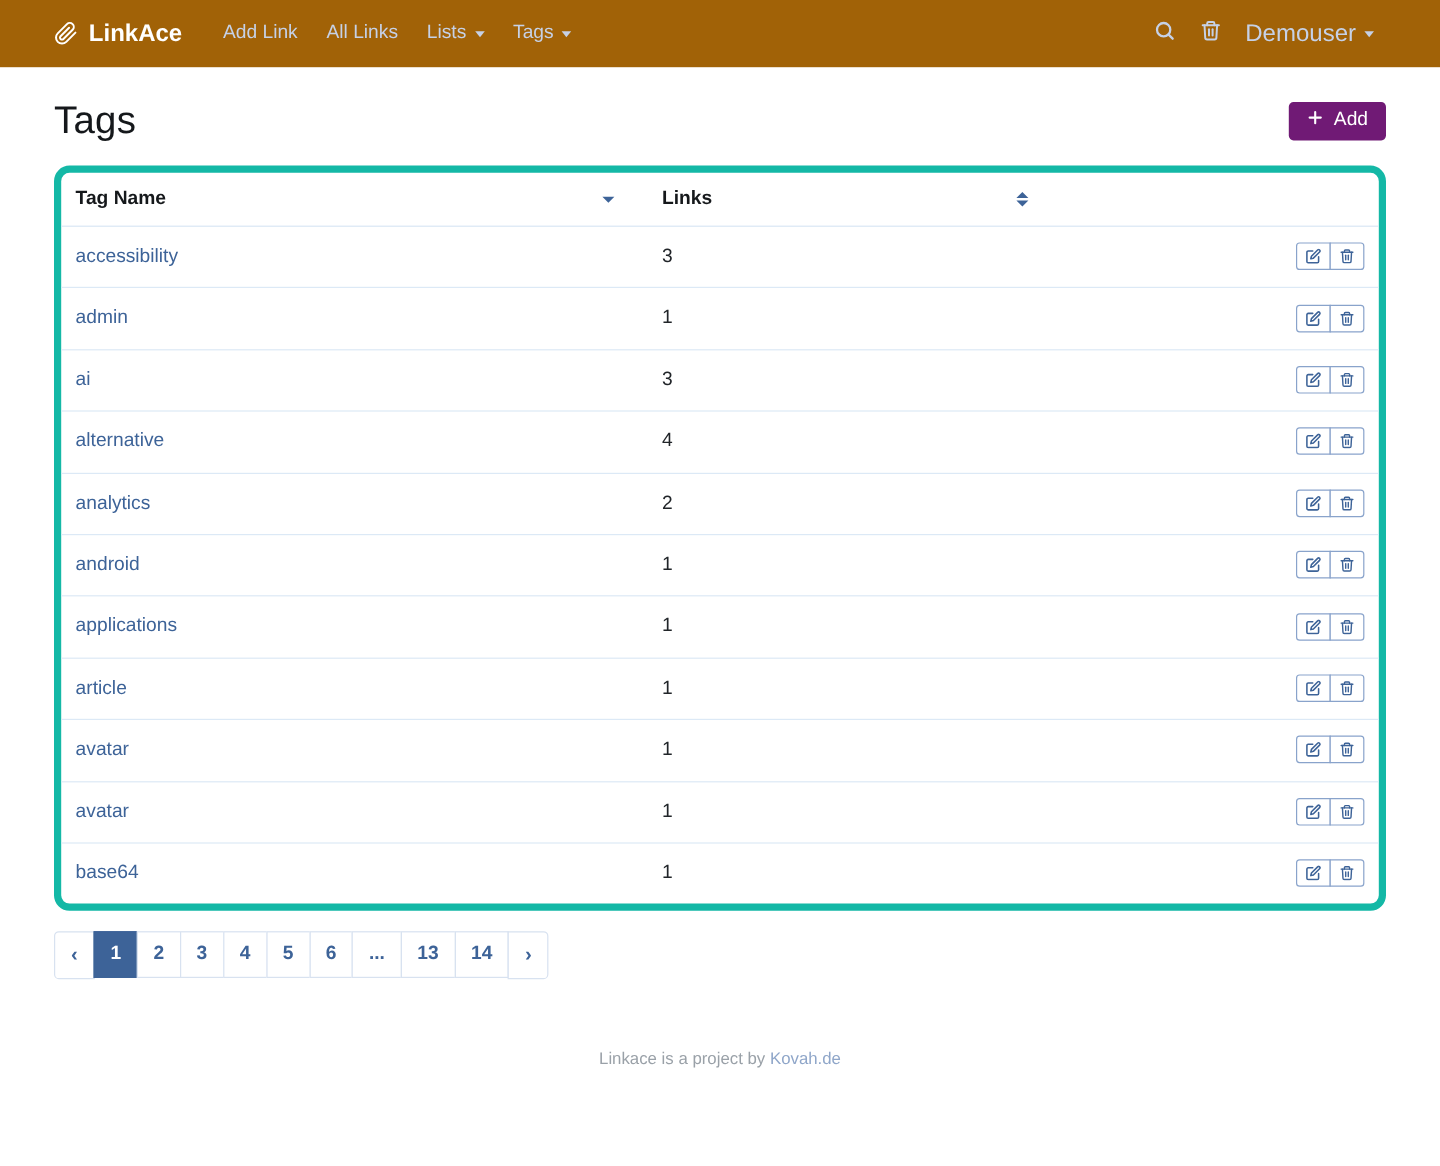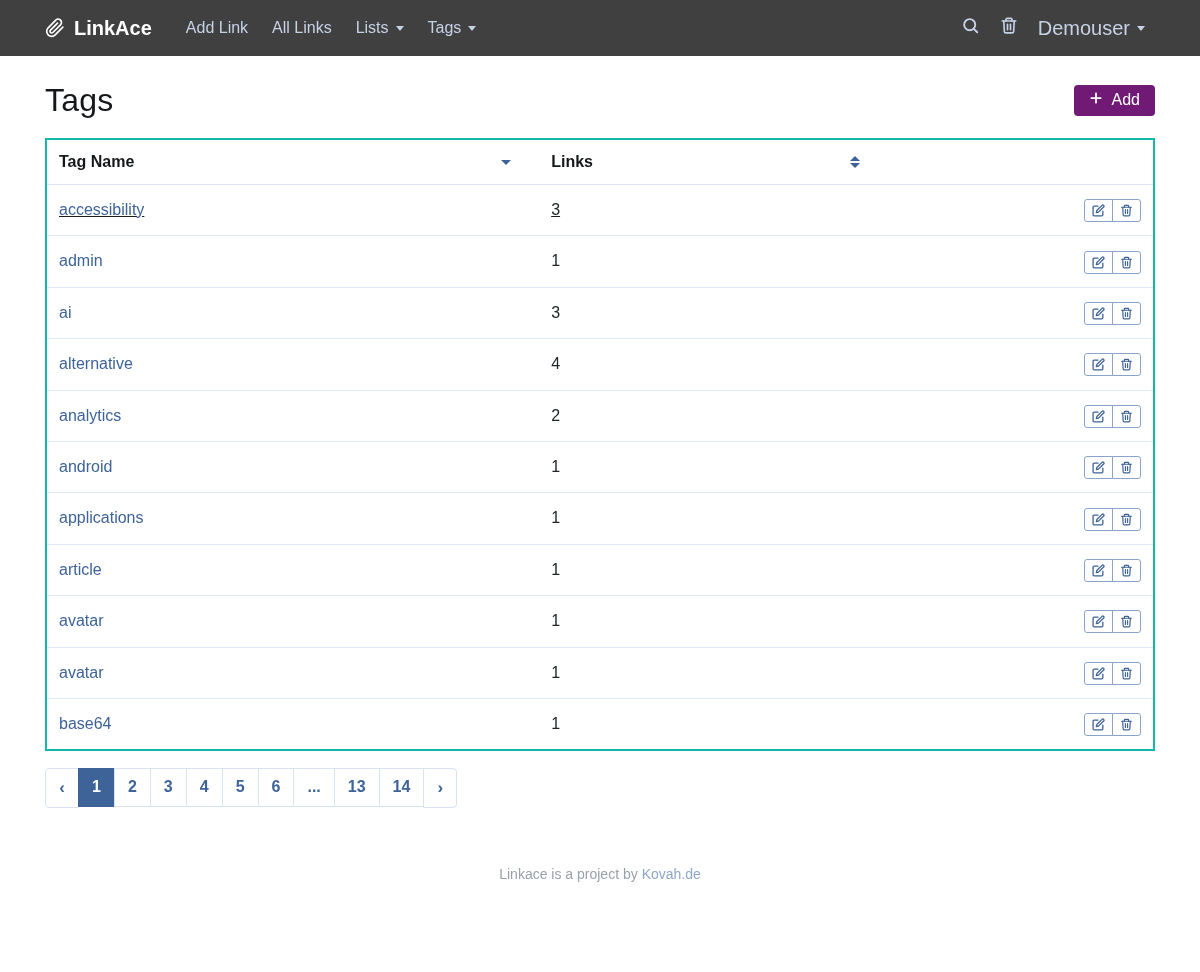--- a/index.html
+++ b/index.html
@@ -1,42 +1,42 @@
 <!DOCTYPE html>
 <html><head>
 <meta charset="utf-8">
 <style>
   * { box-sizing: border-box; }
   html,body { margin:0; padding:0; background:#fff; font-family:"Liberation Sans",sans-serif; color:#1b1e21; }
   a { text-decoration:none; }
 
   
-  .navbar { background:#404040; height:56px; }
+  .navbar { background:#a16207; height:56px; }
   .container { max-width:1140px; margin:0 auto; padding:0 15px; }
   .nav-inner { display:flex; align-items:center; height:56px; }
   .brand { display:flex; align-items:center; gap:9px; color:#fff; font-size:20px; font-weight:700; margin-right:22px; }
   .brand svg { display:block; }
   .nav-links { display:flex; align-items:center; }
   .nav-links a { color:#c6d1e6; font-size:16px; padding:8px 12px; display:inline-flex; align-items:center; }
   .nav-right { margin-left:auto; display:flex; align-items:center; }
   .nav-right a { color:#c6d1e6; padding:8px 10px; display:inline-flex; align-items:center; font-size:20px; }
   .caret-down { display:inline-block; width:0; height:0; border-left:4.5px solid transparent; border-right:4.5px solid transparent; border-top:5px solid currentColor; margin-left:7px; }
 
   
   .page-header { display:flex; align-items:center; justify-content:space-between; margin:26px 0 19px; }
   .page-title { font-size:32px; font-weight:500; margin:0; color:#15181b; letter-spacing:.2px; }
   .btn-add { background:#701a75; color:#fff; border:none; border-radius:4px; padding:6px 15px 7px; font-size:16px; font-family:inherit; display:inline-flex; align-items:center; gap:9px; cursor:pointer; }
 
   
-  .card { border:2px solid #14b8a6; border-radius:0; overflow:hidden; }
+  .card { border:6px solid #14b8a6; border-radius:13px; overflow:hidden; }
   table { width:100%; border-collapse:collapse; font-size:16px; }
   th { text-align:left; padding:13px 12px; font-weight:700; color:#15181b; }
   thead tr { border-bottom:1px solid #d9e6f4; }
   tbody tr { border-top:1px solid #dce9f6; }
-  tbody tr:first-child { border-top:none;text-decoration:underline; }
+  tbody tr:first-child { border-top:none; }
   td { padding:12px; line-height:1.65; }
   .th-flex { display:flex; align-items:center; }
   .th-tagname { width:44.5%; }
   .th-links { width:31.5%; }
   .sort-icon { margin-left:auto; margin-right:16px; display:inline-flex; flex-direction:column; gap:2px; }
   .tri-up { width:0; height:0; border-left:5px solid transparent; border-right:5px solid transparent; border-bottom:5.5px solid #3d6398; }
   .tri-down { width:0; height:0; border-left:5px solid transparent; border-right:5px solid transparent; border-top:5.5px solid #3d6398; }
   .tag-link { color:#3d6398; }
   .td-count { color:#212529; }
   .td-actions { text-align:right; }

